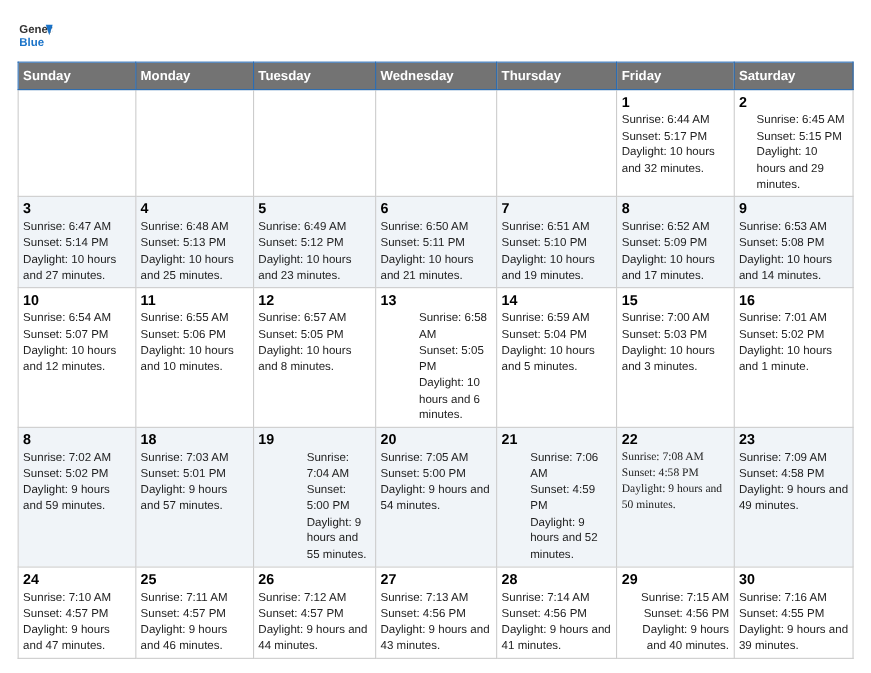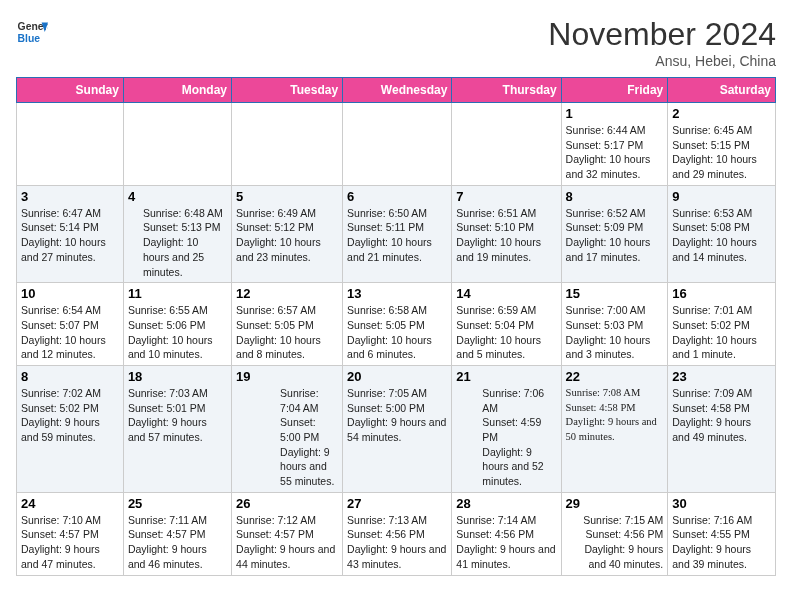--- a/index.html
+++ b/index.html
@@ -36,24 +36,24 @@
     .subtitle {
       font-size: 14px;
       color: #555;
     }
     table {
       width: 100%;
       border-collapse: collapse;
       font-size: 11px;
     }
     thead th {
-      background-color: #ec4899;
+      background-color: #737373;
       color: #fff;
       padding: 5px 4px;
-      text-align: right;
+      text-align: left;
       font-size: 12px;
       font-weight: bold;
       border: 1px solid #2a6db5;
     }
     tbody td {
       border: 1px solid #ccc;
       vertical-align: top;
       padding: 3px 4px;
       height: 80px;
       width: 113px;
@@ -82,24 +82,20 @@
 </head>
 <body>
 
 <div class="header">
   <div class="logo">
     <svg class="logo-icon" viewBox="0 0 40 40">
       <text x="2" y="18" font-size="13" font-weight="bold" fill="#333" font-family="Arial">General</text>
       <text x="2" y="32" font-size="13" font-weight="bold" fill="#1a73c8" font-family="Arial">Blue</text>
       <polygon points="32,8 40,8 36,20" fill="#1a73c8"></polygon>
     </svg>
-  </div>
-  <div class="title-block">
-    <div class="month-title">November 2024</div>
-    <div class="subtitle">Ansu, Hebei, China</div>
   </div>
 </div>
 
 <table>
   <thead>
     <tr>
       <th>Sunday</th>
       <th>Monday</th>
       <th>Tuesday</th>
       <th>Wednesday</th>
@@ -116,35 +112,35 @@
         <td class="empty-cell"></td>
         <td class="empty-cell"></td>
         <td>
           <span class="day-num">1</span>
           <div class="day-info" style="white-space: pre-line;">Sunrise: 6:44 AM
 Sunset: 5:17 PM
 Daylight: 10 hours and 32 minutes.</div>
         </td>
         <td>
           <span class="day-num">2</span>
-          <div class="day-info" style="white-space: pre-line;">Sunrise: 6:45 AM
+          <div class="day-info" style="white-space: pre-line; margin-left: 16px;">Sunrise: 6:45 AM
 Sunset: 5:15 PM
 Daylight: 10 hours and 29 minutes.</div>
         </td>
       </tr>
       <tr>
         <td>
           <span class="day-num">3</span>
           <div class="day-info" style="white-space: pre-line;">Sunrise: 6:47 AM
 Sunset: 5:14 PM
 Daylight: 10 hours and 27 minutes.</div>
         </td>
         <td>
           <span class="day-num">4</span>
-          <div class="day-info" style="white-space: pre-line; margin-left: 15px;">Sunrise: 6:48 AM
+          <div class="day-info" style="white-space: pre-line;">Sunrise: 6:48 AM
 Sunset: 5:13 PM
 Daylight: 10 hours and 25 minutes.</div>
         </td>
         <td>
           <span class="day-num">5</span>
           <div class="day-info" style="white-space: pre-line;">Sunrise: 6:49 AM
 Sunset: 5:12 PM
 Daylight: 10 hours and 23 minutes.</div>
         </td>
         <td>
@@ -186,21 +182,21 @@
 Daylight: 10 hours and 10 minutes.</div>
         </td>
         <td>
           <span class="day-num">12</span>
           <div class="day-info" style="white-space: pre-line;">Sunrise: 6:57 AM
 Sunset: 5:05 PM
 Daylight: 10 hours and 8 minutes.</div>
         </td>
         <td>
           <span class="day-num">13</span>
-          <div class="day-info" style="white-space: pre-line;">Sunrise: 6:58 AM
+          <div class="day-info" style="white-space: pre-line; margin-left: 35px;">Sunrise: 6:58 AM
 Sunset: 5:05 PM
 Daylight: 10 hours and 6 minutes.</div>
         </td>
         <td>
           <span class="day-num">14</span>
           <div class="day-info" style="white-space: pre-line;">Sunrise: 6:59 AM
 Sunset: 5:04 PM
 Daylight: 10 hours and 5 minutes.</div>
         </td>
         <td>

